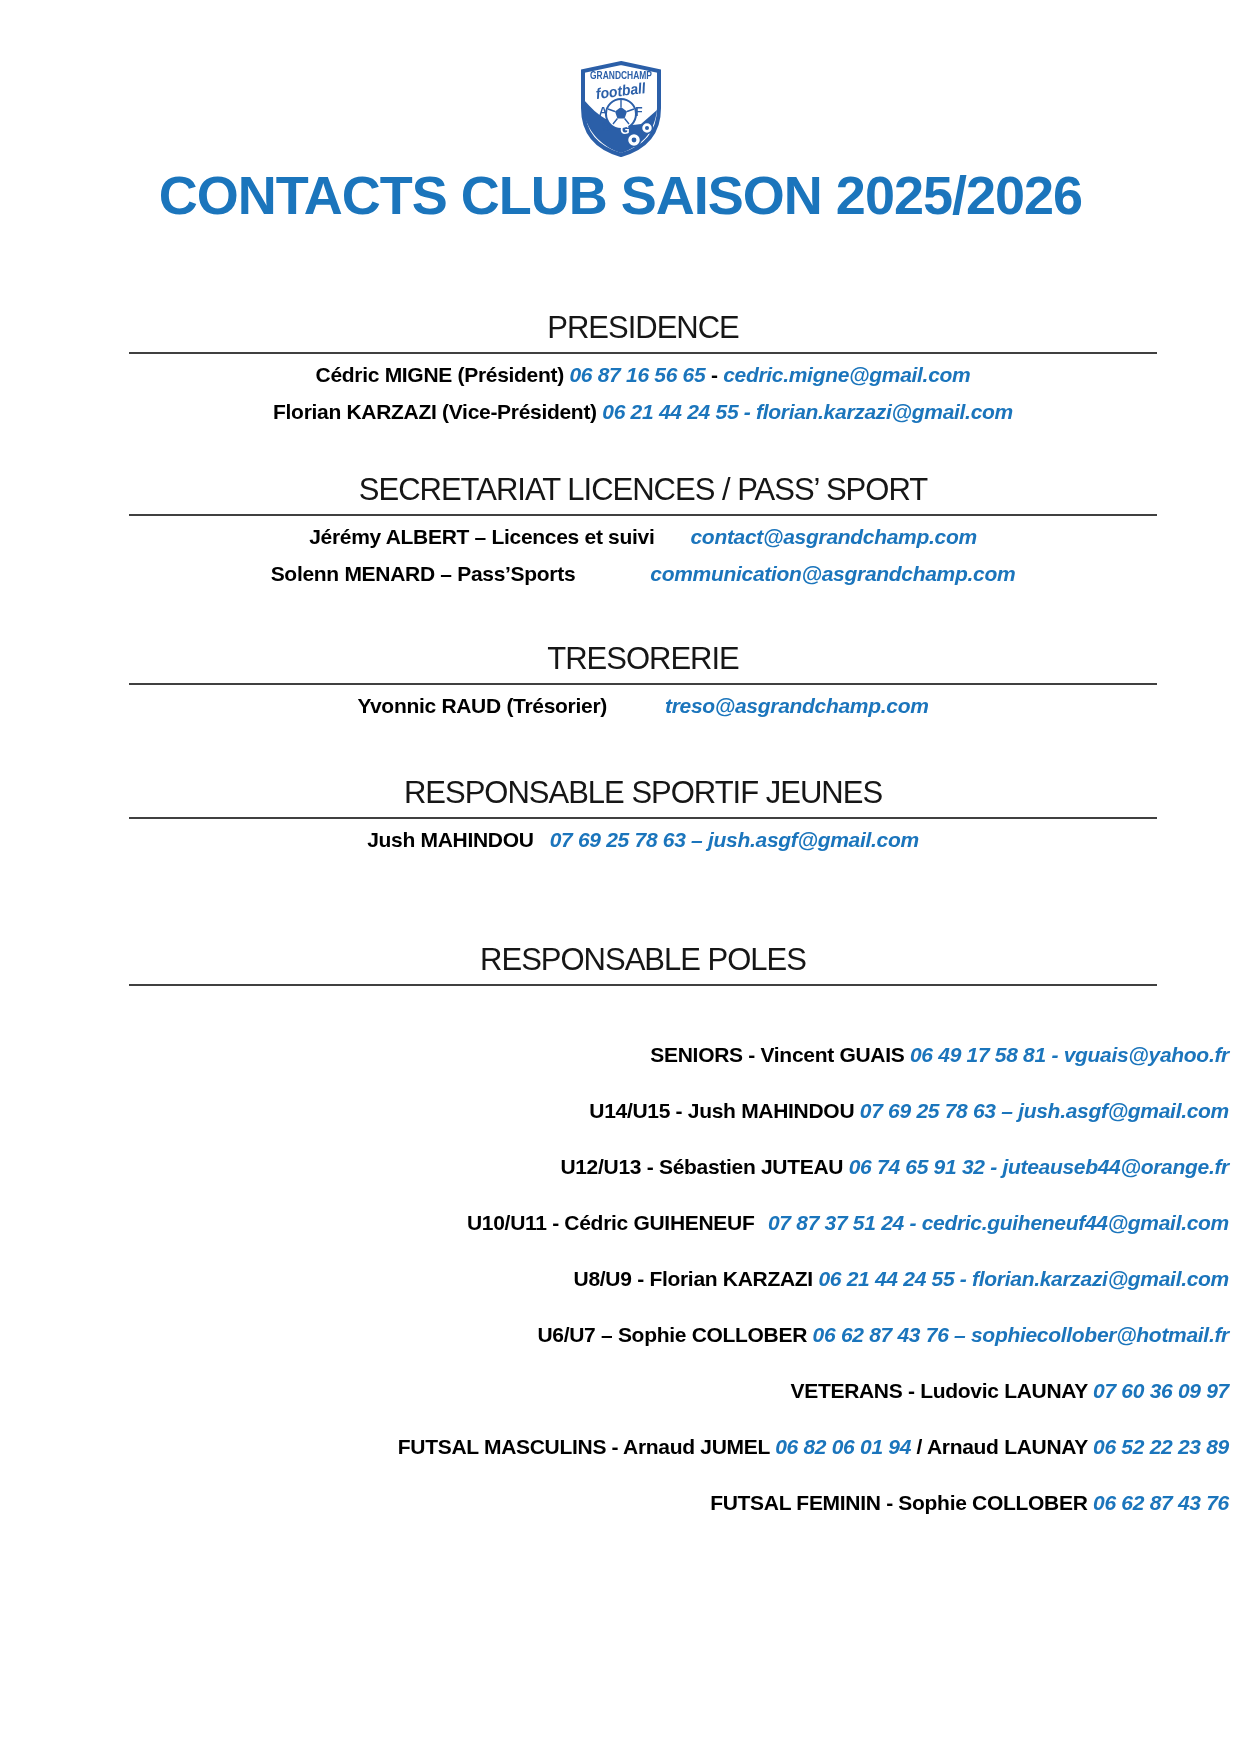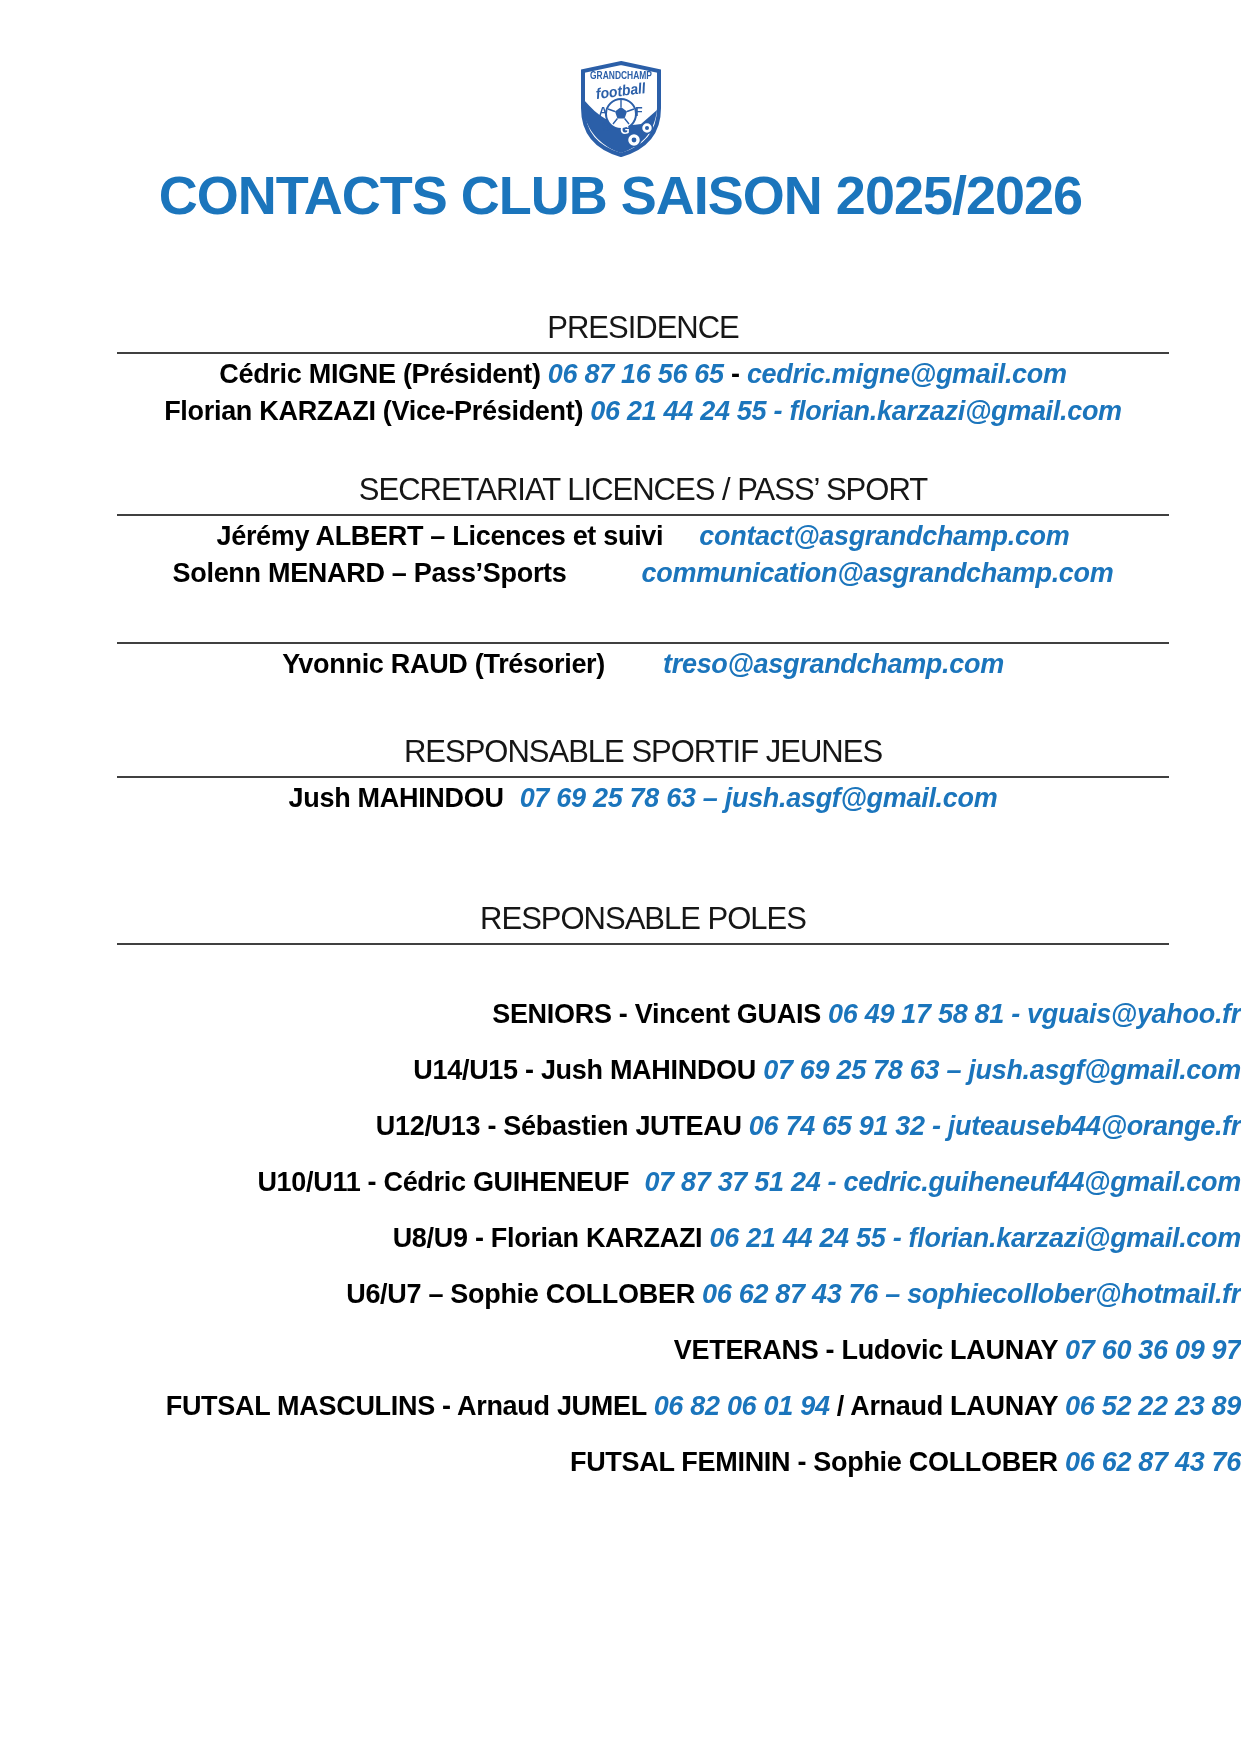--- a/index.html
+++ b/index.html
@@ -14,21 +14,21 @@
   }
   .logo{display:block;margin:60px auto 0;}
   h1.doc-title{
     margin:6px 0 0;
     text-align:center;
     font-size:54px;
     font-weight:700;
     letter-spacing:-1px;
     color:var(--blue,#1B75BC);
   }
-  .sec{margin:0;padding-left:45px;}
+  .sec{margin:12px;padding-left:45px;}
   .s1{margin-top:85px}
   .s2{margin-top:43px}
   .s3{margin-top:50px}
   .s4{margin-top:52px}
   .s5{margin-top:85px}
   .section-title{
     margin:0;
     text-align:center;
     font-size:31px;
     line-height:34px;
@@ -39,21 +39,21 @@
   .rule{
     border-top:2px solid var(--rule,#404040);
     margin:7px 72px 0;
     height:0;
   }
   .rows{padding-top:2px;}
   .poles .rows{padding-top:41px;}
   .row{
     margin:0;
     text-align:center;
-    font-size:27px;
+    font-size:21px;
     line-height:37px;
     font-weight:700;
     letter-spacing:-0.3px;
     color:#000;
     white-space:pre-wrap;
   }
   .poles .row{line-height:56px;text-align:right;}
   .seg-black{color:#000;}
   .seg-blue{color:var(--blue,#1B75BC);font-style:italic;}
 </style>
@@ -93,20 +93,21 @@
       </section>
       <section class="sec s2">
         <h2 class="section-title">SECRETARIAT LICENCES / PASS’ SPORT</h2>
         <div class="rule"></div>
         <div class="rows">
           <p class="row"><span class="seg-black">Jérémy ALBERT – Licences et suivi</span><span class="seg-blue" style="margin-left: 36px;">contact@asgrandchamp.com</span></p>
           <p class="row"><span class="seg-black">Solenn MENARD – Pass’Sports</span><span class="seg-blue" style="margin-left: 75px;">communication@asgrandchamp.com</span></p>
         </div>
       </section>
       <section class="sec s3">
+        <h2 class="section-title">TRESORERIE</h2>
         <div class="rule"></div>
         <div class="rows">
           <p class="row"><span class="seg-black">Yvonnic RAUD (Trésorier)</span><span class="seg-blue" style="margin-left: 58px;">treso@asgrandchamp.com</span></p>
         </div>
       </section>
       <section class="sec s4">
         <h2 class="section-title">RESPONSABLE SPORTIF JEUNES</h2>
         <div class="rule"></div>
         <div class="rows">
           <p class="row"><span class="seg-black">Jush MAHINDOU</span><span class="seg-blue" style="margin-left: 16px;">07 69 25 78 63 – jush.asgf@gmail.com</span></p>

